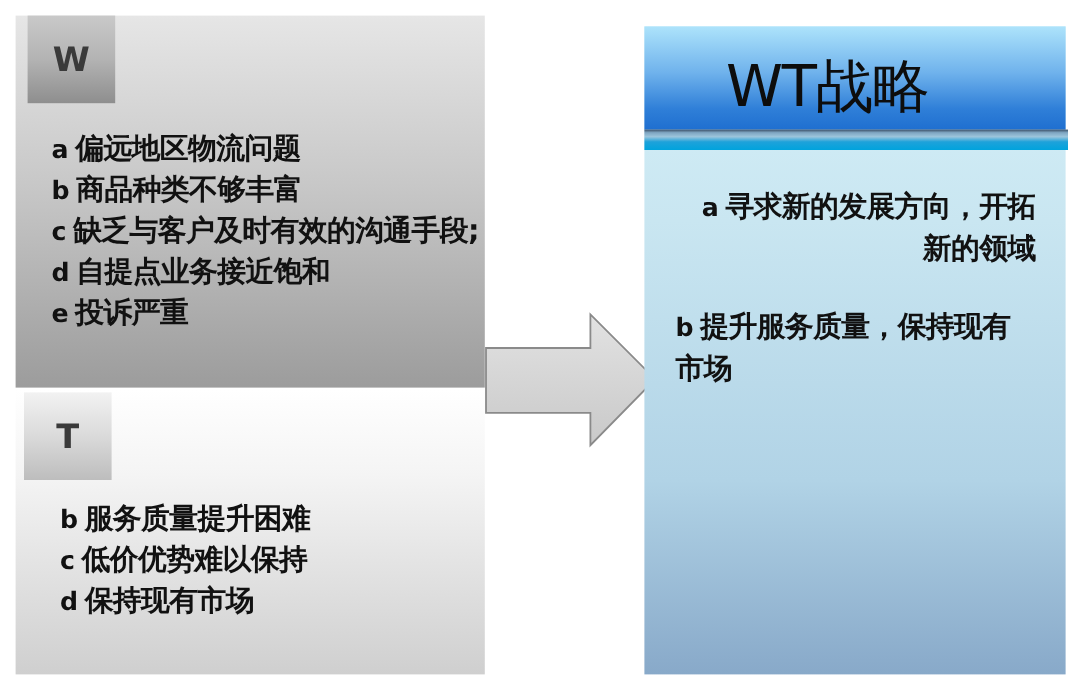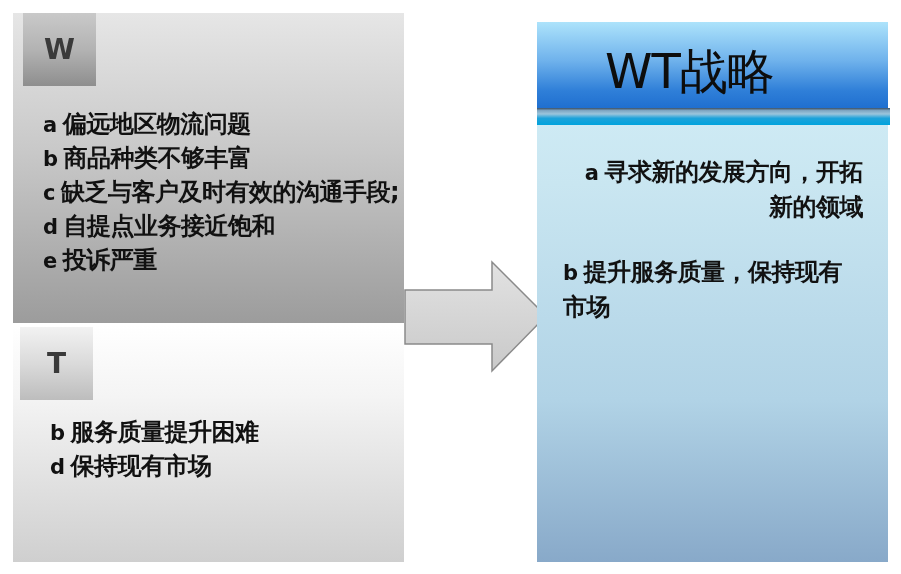--- a/index.html
+++ b/index.html
@@ -77,20 +77,21 @@
   <li><span class="k">b</span><span>商品种类不够丰富</span></li>
   <li><span class="k">c</span><span>缺乏与客户及时有效的沟通手段;</span></li>
   <li><span class="k">d</span><span>自提点业务接近饱和</span></li>
   <li><span class="k">e</span><span>投诉严重</span></li>
 </ul>
 
 <div class="panel-t"></div>
 <div class="badge badge-t">T</div>
 <ul class="list list-t">
   <li><span class="k">b</span><span>服务质量提升困难</span></li>
+  <li><span class="k">c</span><span>低价优势难以保持</span></li>
   <li><span class="k">d</span><span>保持现有市场</span></li>
 </ul>
 
 <svg class="arrow" viewBox="0 0 146 114" xmlns="http://www.w3.org/2000/svg">
   <defs>
     <linearGradient id="ag" x1="0" y1="0" x2="0" y2="1">
       <stop offset="0" stop-color="#e2e2e2"></stop>
       <stop offset="1" stop-color="#c9c9c9"></stop>
     </linearGradient>
   </defs>

